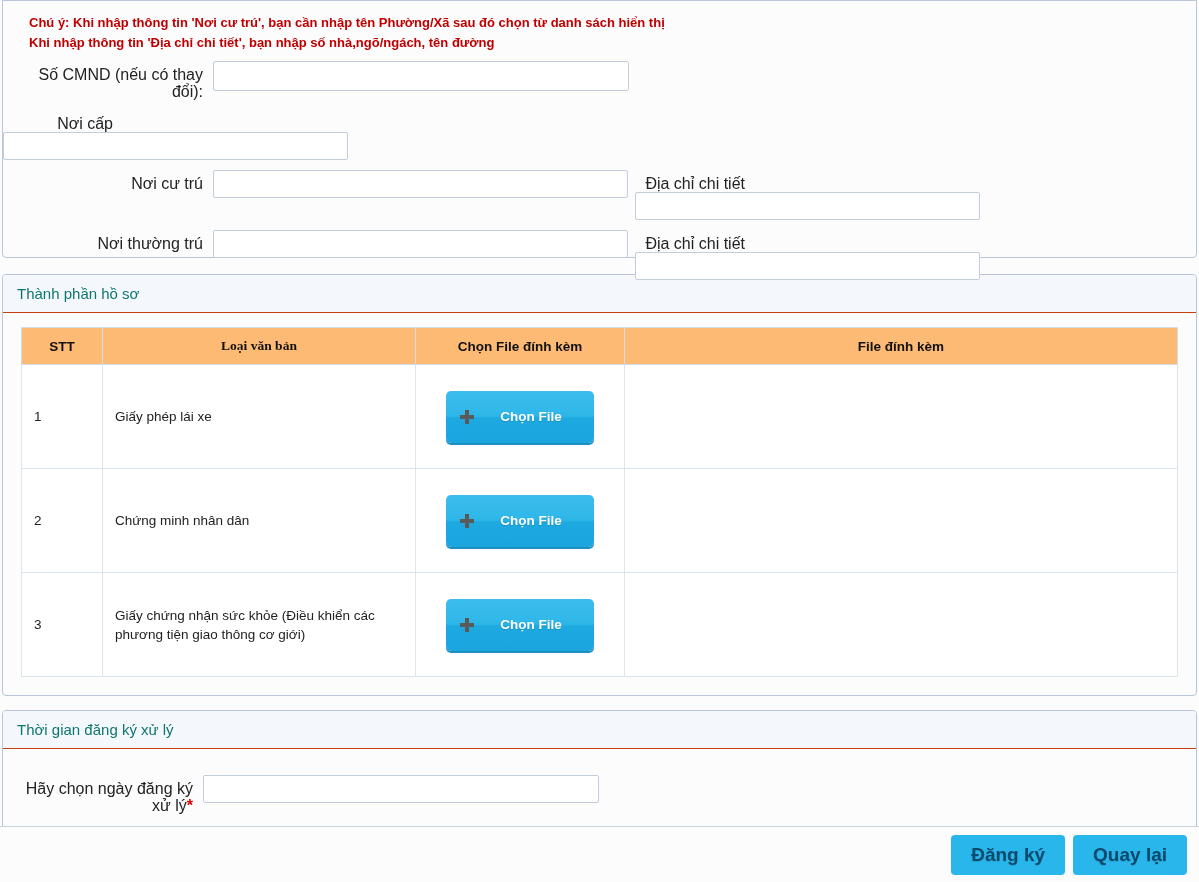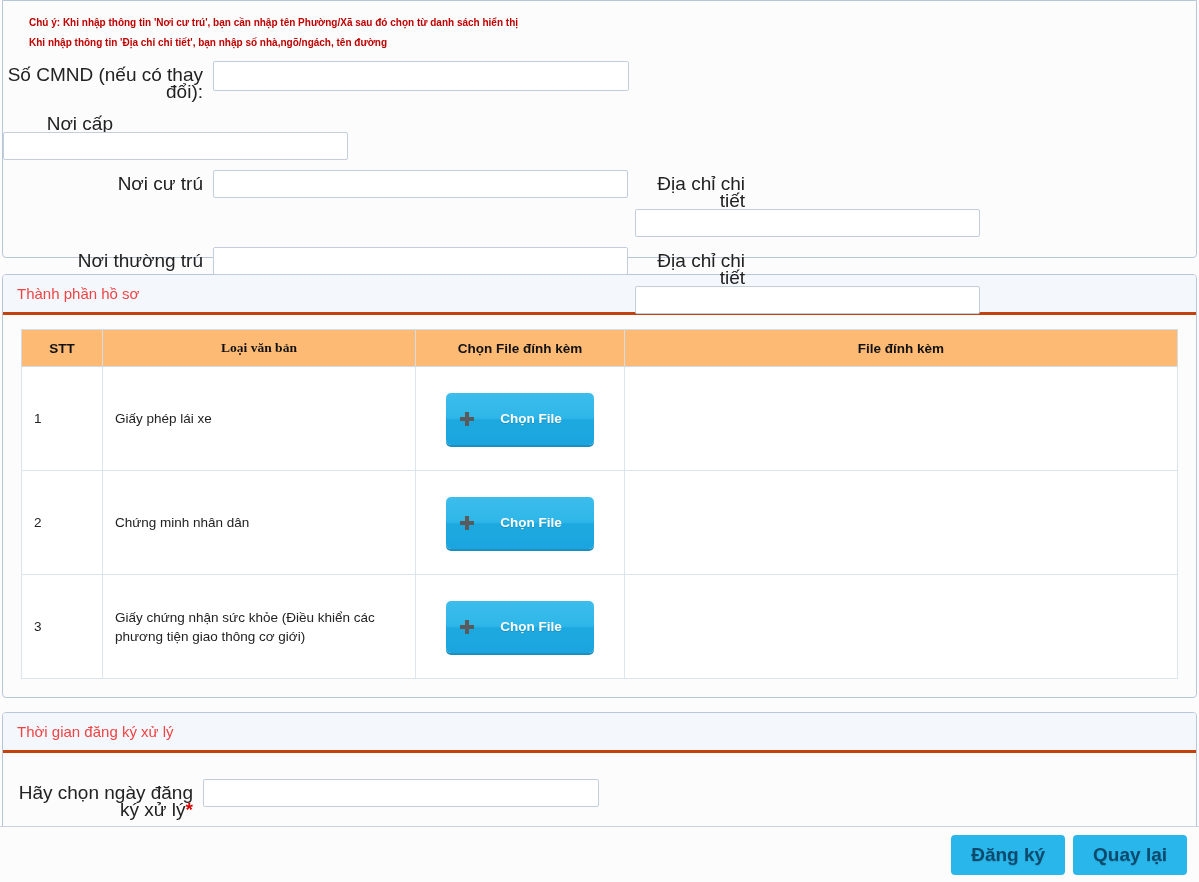--- a/index.html
+++ b/index.html
@@ -25,51 +25,51 @@
     border-top:1px solid #b8c6db;
     border-left:1px solid #b8c6db;
     border-right:1px solid #b8c6db;
     border-bottom:1px solid #b8c6db;
     border-radius:0 0 4px 4px;
     height:258px;
     position:relative;
   }
   .panel-head{
     background:#f4f8fd;
-    border-bottom:3px solid #c2410c;
+    border-bottom:1px solid #c2410c;
     border-radius:3px 3px 0 0;
     height:37px;
     line-height:37px;
     padding:0 14px;
-    color:#ef4444;
+    color:#0f766e;
     font-size:15px;
     font-weight:400;
   }
   .panel-body{padding:0;}
 
   
   .notice{
     color:#c00000;
     font-weight:bold;
-    font-size:10px;
+    font-size:13px;
     padding:12px 0 0 26px;
     line-height:20px;
   }
   .notice div{white-space:nowrap;}
 
   
   .form-rows{padding:8px 0 0 0;}
   .frow{display:flex;align-items:flex-start;margin-bottom:10px;}
   .fcell{display:flex;align-items:flex-start;}
   .fcell.left{width:632px;}
   .fcell.right{width:560px;flex-direction:column;}
   .flabel{
     text-align:right;
     padding-right:10px;
-    font-size:19px;
+    font-size:16px;
     color:#222;
     line-height:17px;
     padding-top:5px;
     box-sizing:border-box;
   }
   .flabel.w1{width:210px;}
   .flabel.w3{width:120px;}
   .inp{
     height:28px;
     box-sizing:border-box;

